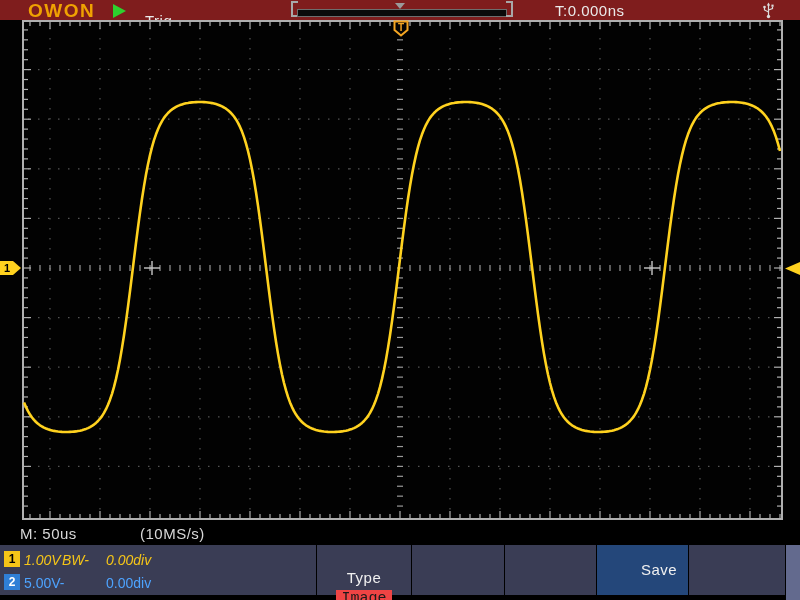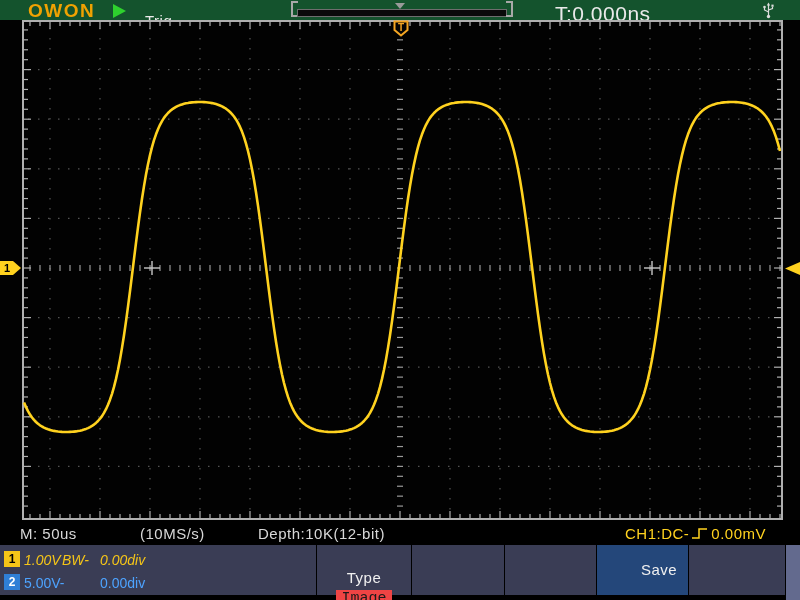--- a/index.html
+++ b/index.html
@@ -3,26 +3,26 @@
 <meta charset="utf-8">
 <style>
   * { margin:0; padding:0; box-sizing:border-box; }
   html,body { background:#000; }
   .screen {
     position:relative; width:800px; height:600px; background:#000;
     font-family:"Liberation Sans", sans-serif; overflow:hidden;
     color:#e0e0e0;
   }
   
-  .topbar { position:absolute; left:0; top:0; width:800px; height:33px; background:#14532d; }
+  .topbar { position:absolute; left:0; top:0; width:800px; height:33px; background:#7f1d1d; }
   .logo { position:absolute; left:28px; top:0px; font-size:19px; font-weight:bold; color:#f0a202; letter-spacing:1.5px; }
   .play-tri { position:absolute; left:113px; top:4px; width:0; height:0;
     border-left:13px solid #2ed12e; border-top:7px solid transparent; border-bottom:7px solid transparent; }
   .trig-label { position:absolute; left:145px; top:12px; font-size:15px; color:#eaeaea; letter-spacing:0.5px; }
-  .trig-time { position:absolute; left:555px; top:2px; font-size:21px; color:#eaeaea; letter-spacing:0.5px; }
+  .trig-time { position:absolute; left:555px; top:2px; font-size:15px; color:#eaeaea; letter-spacing:0.5px; }
   .hb-left  { position:absolute; left:291px; top:1px; width:7px; height:16px;
     border-left:2px solid #a8a8a8; border-top:2px solid #a8a8a8; border-bottom:2px solid #a8a8a8; }
   .hb-right { position:absolute; left:506px; top:1px; width:7px; height:16px;
     border-right:2px solid #a8a8a8; border-top:2px solid #a8a8a8; border-bottom:2px solid #a8a8a8; }
   .hb-bar { position:absolute; left:297px; top:9px; width:210px; height:8px;
     border:1px solid #6e6e6e; background:#0a0a0a; }
   .hb-tri { position:absolute; left:395px; top:3px; width:0; height:0;
     border-left:5px solid transparent; border-right:5px solid transparent; border-top:6px solid #9a9a9a; }
   .usb-icon { position:absolute; left:761px; top:2px; }
   
@@ -49,21 +49,21 @@
   .sec-save { left:597px; width:91px; background:#24477a; text-align:center; }
   .sec-b3 { left:689px; width:96px; }
   .sec-strip { left:786px; width:14px; height:55px; background:#636a8e; }
   .ch-row { position:absolute; left:0; width:316px; height:17px; }
   .ch-box { position:absolute; left:4px; top:0; width:16px; height:16px; text-align:center; line-height:16px;
     font-weight:bold; font-size:12px; }
   .ch1-box { background:#f5c518; color:#000; }
   .ch2-box { background:#2f7fd6; color:#fff; }
   .ch-scale { position:absolute; left:24px; top:1px; }
   .ch-coup { position:absolute; left:62px; top:1px; }
-  .ch-off { position:absolute; left:100px; top:1px; }
+  .ch-off { position:absolute; left:106px; top:1px; }
   .ch1-c { color:#f5c518;font-style:italic; }
   .ch2-c { color:#4da3ff; }
   .type-label { margin-top:24px; color:#f0f0f0; font-size:15px; letter-spacing:0.5px; }
   .type-value { display:inline-block; margin-top:4px; background:#ef4444; color:#1a1a1a; padding:0 5px; font-size:15px;font-family:Liberation Mono, monospace; }
   .save-label { line-height:50px; color:#f0f0f0; font-size:15px; letter-spacing:0.5px;margin-left:33px; }
 </style>
 </head>
 <body>
 
 <div class="screen">
@@ -502,28 +502,20 @@
       <svg width="16" height="17" viewBox="0 0 16 17">
         <path d="M1.5 1.5 H14.5 V10 L8 15.5 L1.5 10 Z" fill="#050505" stroke="#f5a623" stroke-width="2"></path>
         <text x="8" y="10.5" text-anchor="middle" font-size="10" font-weight="bold" fill="#f5a623" font-family="Liberation Sans, sans-serif">T</text>
       </svg>
     </div>
   </div>
 
   <div class="statusbar">
     <div class="st-m">M: 50us</div>
     <div class="st-sr">(10MS/s)</div>
-    <div class="st-depth">Depth:10K(12-bit)</div>
-    <div class="st-trig">
-      <span>CH1:DC-</span>
-      <svg width="16" height="15" viewBox="0 0 16 15">
-        <polyline points="0,12 7,12 7,3 15,3" fill="none" stroke="#ffd21f" stroke-width="1.5"></polyline>
-      </svg>
-      <span>0.00mV</span>
-    </div>
   </div>
 
   <div class="menu">
     <div class="sec sec-ch">
       <div class="ch-row" style="top:6px;">
         <span class="ch-box ch1-box">1</span>
         <span class="ch-scale ch1-c">1.00V</span>
         <span class="ch-coup ch1-c">BW-</span>
         <span class="ch-off ch1-c">0.00div</span>
       </div>

